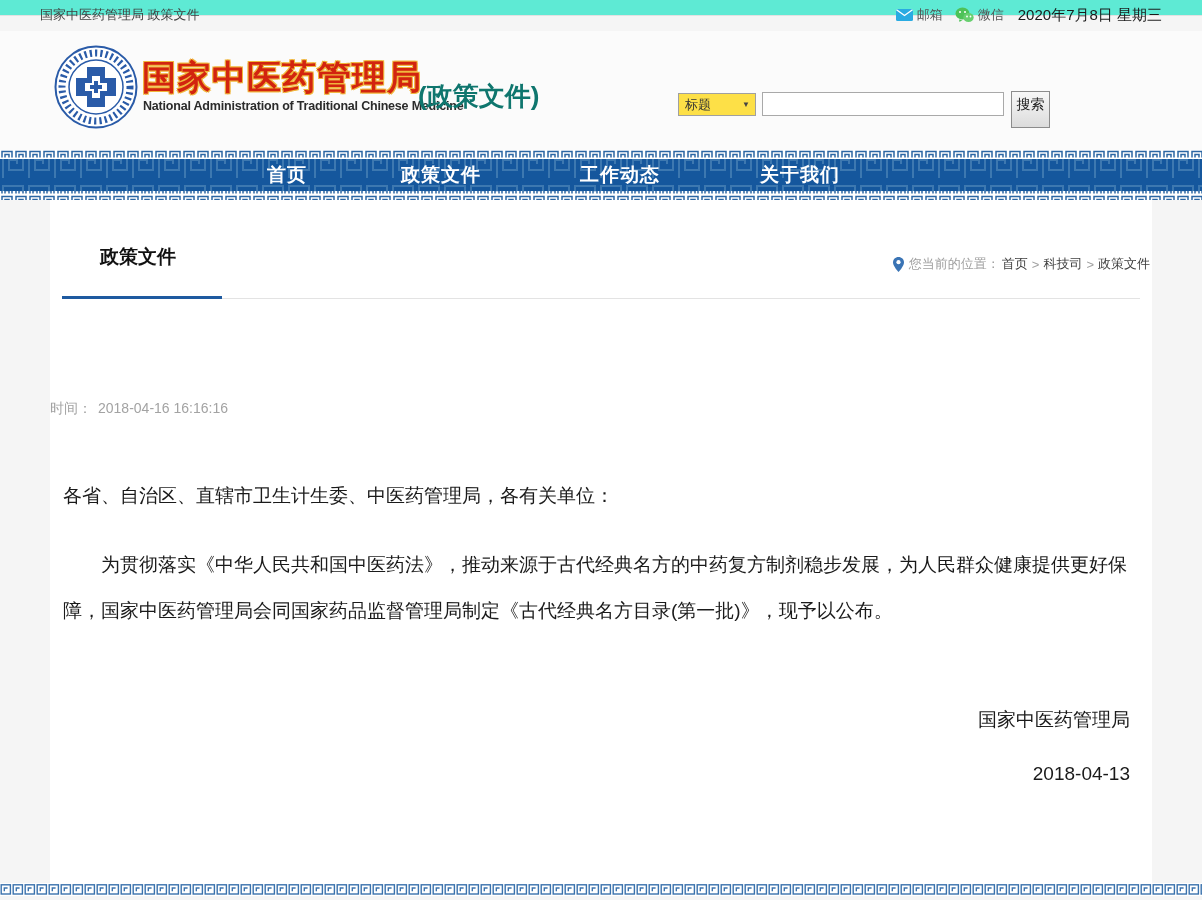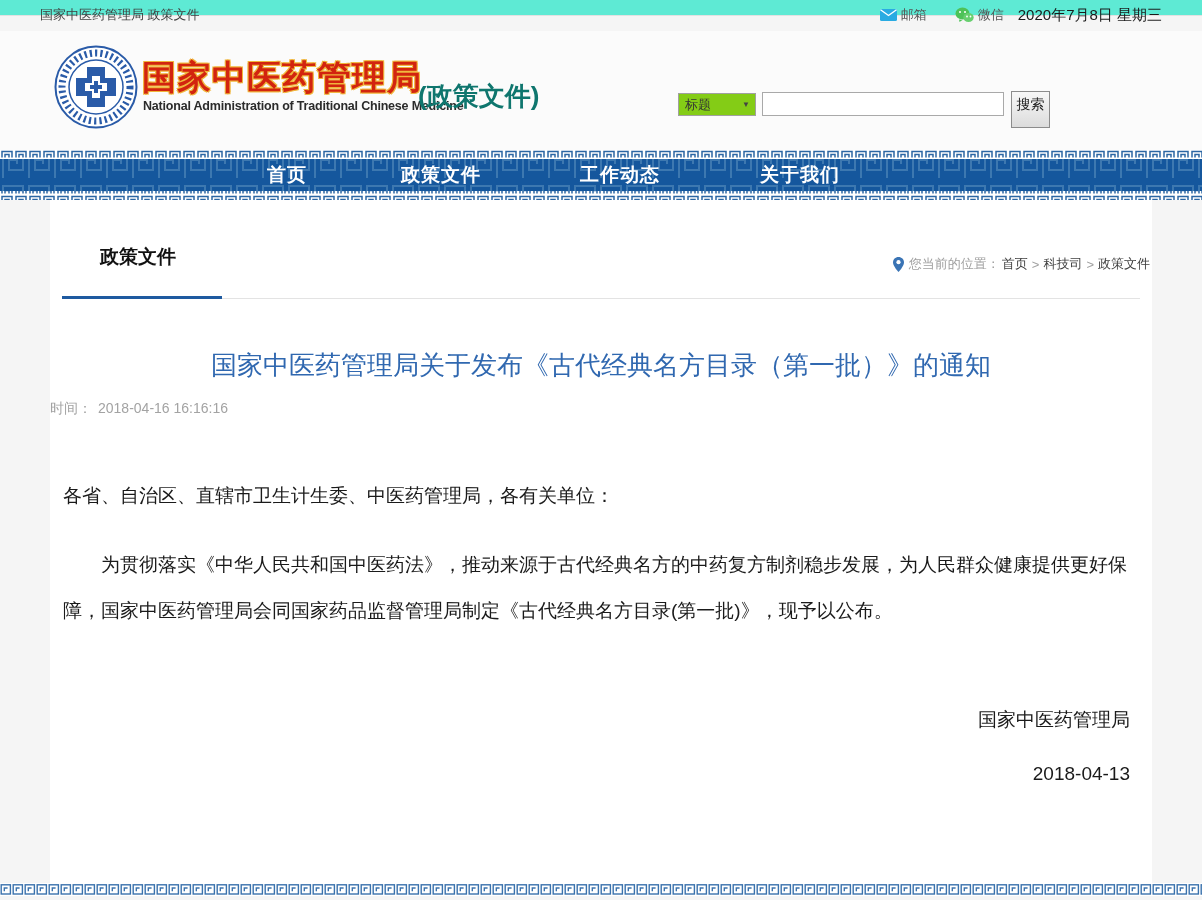--- a/index.html
+++ b/index.html
@@ -4,35 +4,35 @@
 <style>
   html,body{margin:0;padding:0;}
   .page{position:relative;width:1202px;height:900px;background:#f5f5f5;overflow:hidden;
         font-family:"Liberation Sans","DejaVu Sans",sans-serif;color:#333;}
 
   
   .topbar{position:absolute;top:0;left:0;width:1202px;height:16px;background:#5eead4;
           border-bottom:1px solid #e2e2e2;box-sizing:border-box;}
   .topbar-left{position:absolute;left:40px;top:0;height:30px;line-height:30px;font-size:13px;color:#404040;}
   .topbar-right{position:absolute;right:40px;top:0;height:30px;display:flex;align-items:center;}
-  .tb-item{display:flex;align-items:center;font-size:13px;color:#555;margin-left:28px;cursor:pointer;}
+  .tb-item{display:flex;align-items:center;font-size:13px;color:#555;margin-left:12px;cursor:pointer;}
   .tb-item svg{margin-right:4px;}
   .tb-date{font-size:15px;color:#1a1a1a;margin-left:14px;}
 
   
   .header{position:absolute;top:31px;left:0;width:1202px;height:119px;background:#fbfbfb;}
   .logo{position:absolute;left:54px;top:14px;width:84px;height:84px;}
   .site-title{position:absolute;left:142px;top:24px;font-size:34px;font-weight:bold;letter-spacing:1px;
               color:#d2240f;white-space:nowrap;
               text-shadow:1px 1px 0 #f0b63c,-1px -1px 0 #f0b63c,1px -1px 0 #f0b63c,-1px 1px 0 #f0b63c;}
   .site-title-en{position:absolute;left:143px;top:68px;font-size:12.5px;font-weight:bold;color:#2b2b2b;
                  letter-spacing:-0.2px;white-space:nowrap;}
   .section-tag{position:absolute;left:418px;top:48px;font-size:26px;font-weight:bold;color:#0f766e;white-space:nowrap;}
 
-  .search-select{position:absolute;left:678px;top:62px;width:78px;height:23px;background:#84cc16;
+  .search-select{position:absolute;left:678px;top:62px;width:78px;height:23px;background:#fde047;
                  border:1px solid #a0a0a0;box-sizing:border-box;font-size:13px;color:#333;
                  line-height:21px;padding-left:6px;cursor:pointer;}
   .search-select .arrow{position:absolute;right:5px;top:0;font-size:8px;color:#444;line-height:21px;}
   .search-input{position:absolute;left:762px;top:61px;width:242px;height:24px;border:1px solid #a9a9a9;
                 background:#fff;box-sizing:border-box;font-size:13px;padding:0 5px;outline:none;}
   .search-btn{position:absolute;left:1011px;top:60px;width:39px;height:37px;border:1px solid #8c8c8c;
               background:linear-gradient(#f8f8f8,#dcdcdc);box-sizing:border-box;font-size:14px;color:#222;
               text-align:center;line-height:25px;cursor:pointer;}
 
   
@@ -154,21 +154,20 @@
         <circle cx="5.5" cy="5.2" r="2.1" fill="#fff"></circle>
       </svg>
       <span>您当前的位置：</span>
       <span class="crumb">首页</span>
       <span class="crumb-sep">&gt;</span>
       <span class="crumb">科技司</span>
       <span class="crumb-sep">&gt;</span>
       <span class="crumb">政策文件</span>
     </div>
 
-    <div class="article-title">国家中医药管理局关于发布《古代经典名方目录（第一批）》的通知</div>
     <div class="article-time">
       <span>时间：</span><span class="tv">2018-04-16 16:16:16</span>
     </div>
 
     <div class="para para-1">各省、自治区、直辖市卫生计生委、中医药管理局，各有关单位：</div>
     <div class="para para-2">为贯彻落实《中华人民共和国中医药法》，推动来源于古代经典名方的中药复方制剂稳步发展，为人民群众健康提供更好保障，国家中医药管理局会同国家药品监督管理局制定《古代经典名方目录(第一批)》，现予以公布。</div>
 
 
     <div class="sig sig-name">国家中医药管理局</div>
     <div class="sig sig-date">2018-04-13</div>

